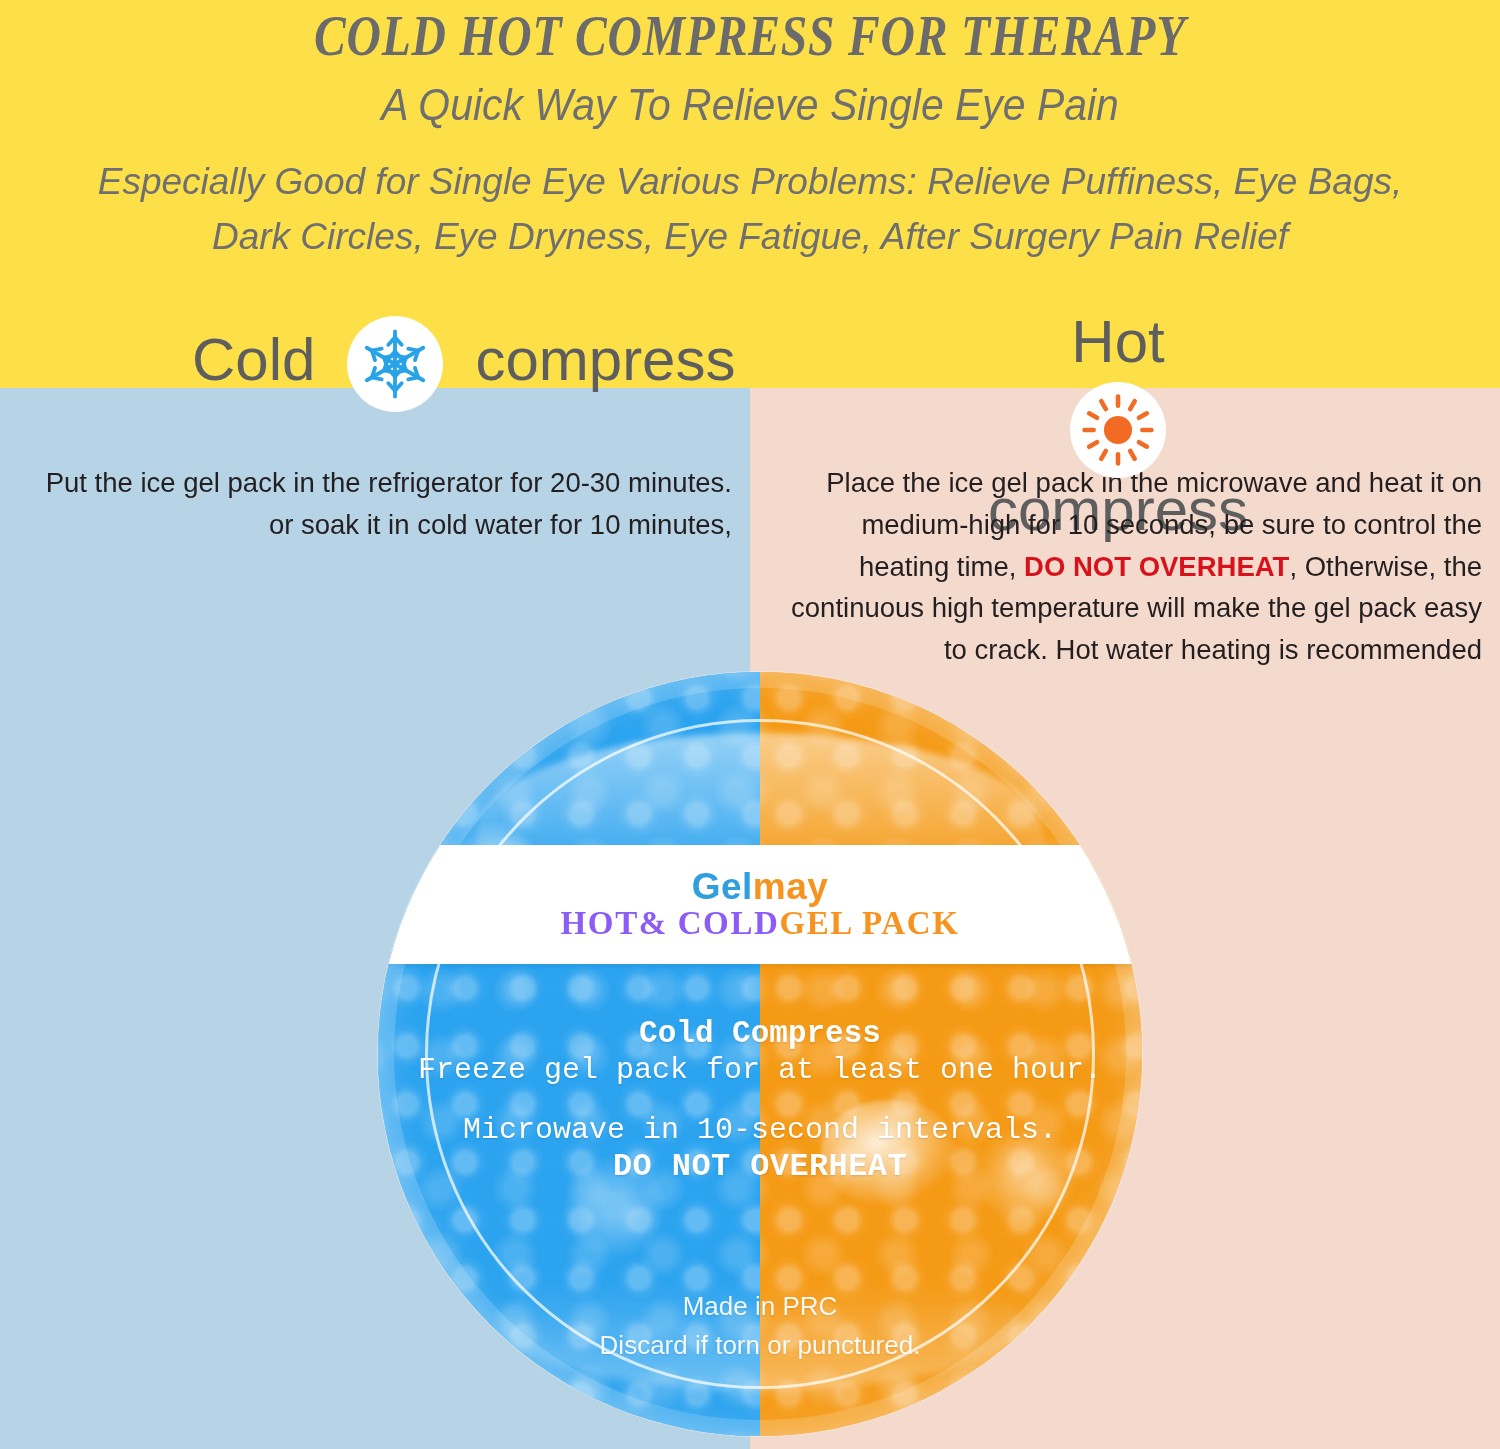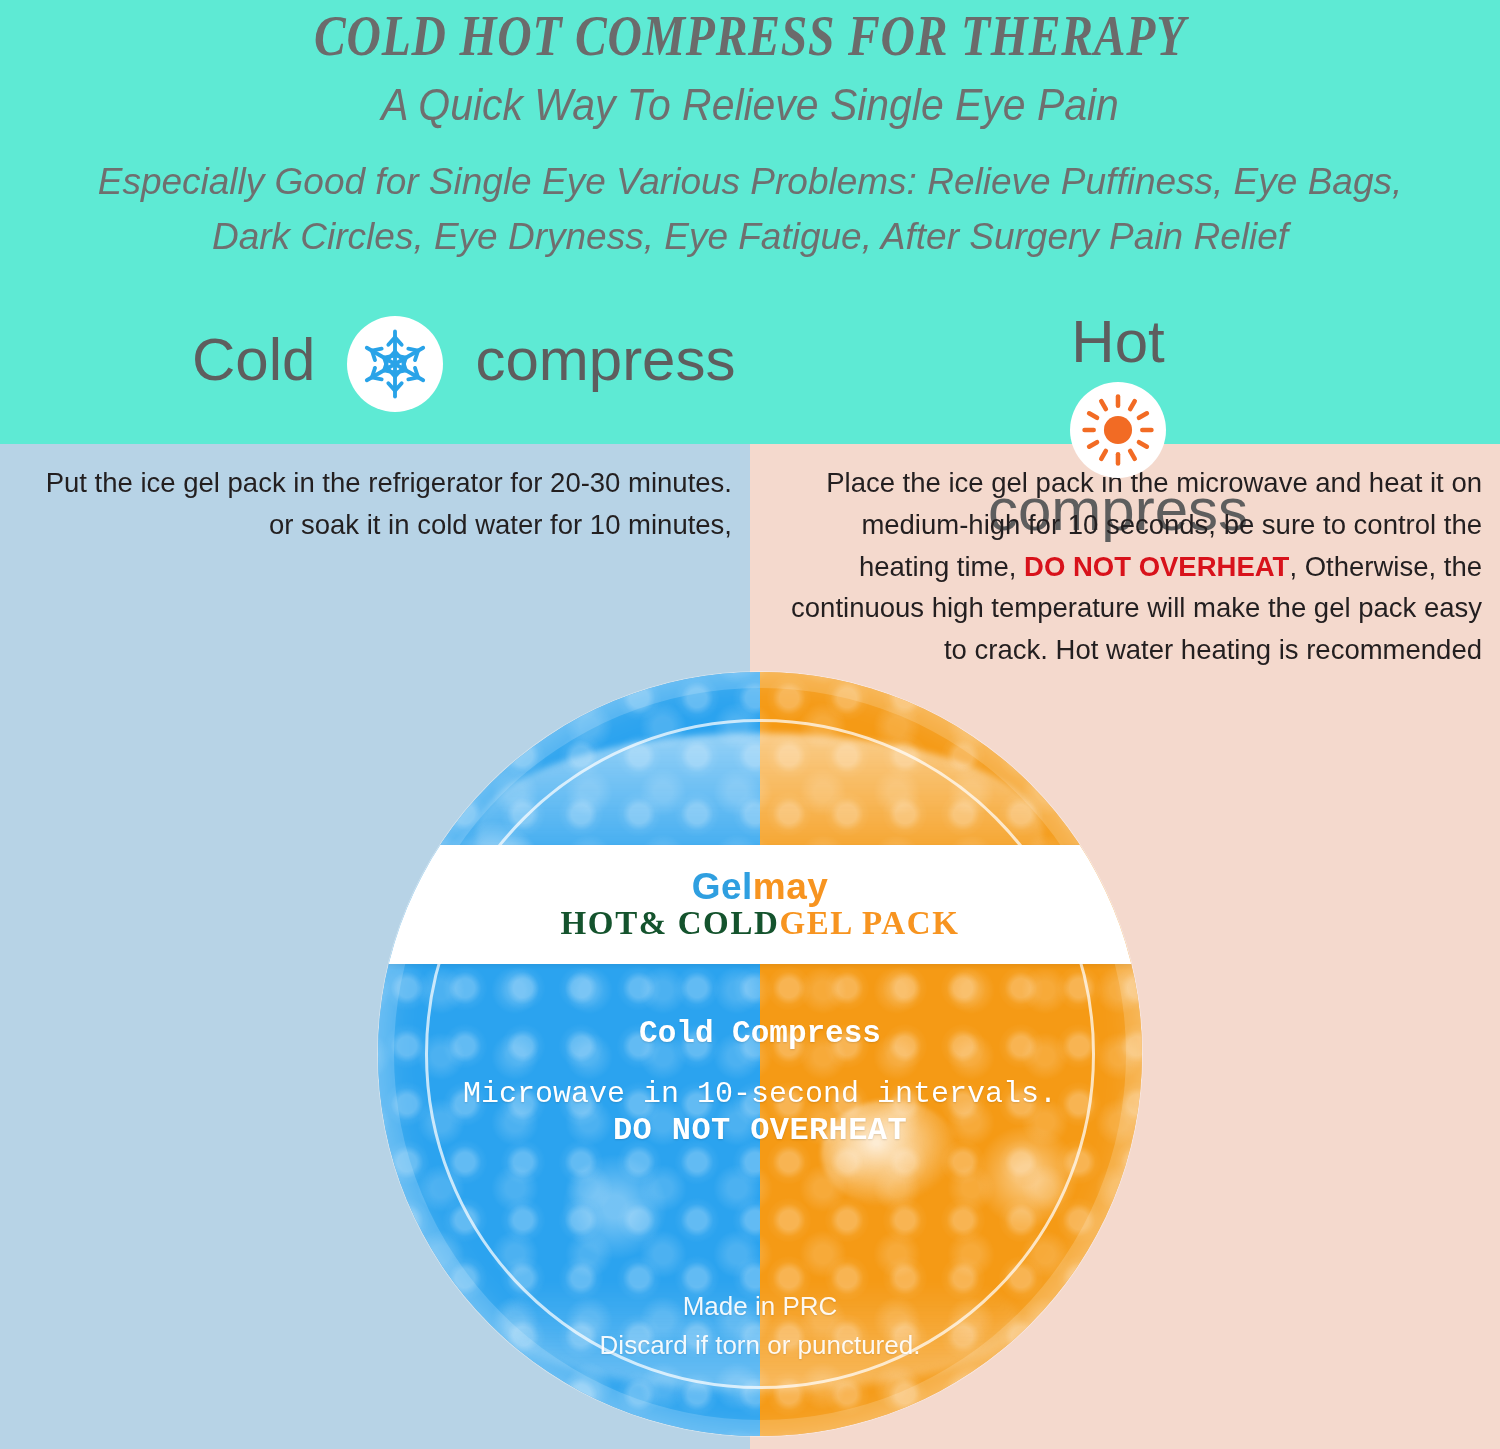--- a/index.html
+++ b/index.html
@@ -5,21 +5,21 @@
   * { margin:0; padding:0; box-sizing:border-box; }
   html,body { width:1500px; height:1449px; }
   body {
     font-family:"Liberation Sans", sans-serif;
     background:#ffffff;
     overflow:hidden;
   }
   #page { position:relative; width:1500px; height:1449px; background:#fff; overflow:hidden; }
 
   
-  .header { position:absolute; left:0; top:0; width:1500px; height:444px; background:#5eead4; }
+  .header { position:absolute; left:0; top:0; width:1500px; height:388px; background:#fde047; }
   .title {
     position:absolute; left:0; top:2px; width:1500px;
     text-align:center;
     font-family:"Liberation Serif", serif;
     font-weight:bold; font-style:italic;
     font-size:58px; letter-spacing:1px;
     color:#6b6b6b;
     transform:scaleX(0.82); transform-origin:center top;
     white-space:nowrap;
   }
@@ -177,21 +177,21 @@
     letter-spacing:.5px; line-height:1;
     font-family:"Liberation Sans", sans-serif;
   }
   .brand .b1 { color:#2f9fe0; }
   .brand .b2 { color:#f79420; }
   .brand-sub {
     font-family:"Liberation Serif", serif;
     font-weight:bold; font-size:33px;
     letter-spacing:1.6px; line-height:1;
   }
-  .brand-sub .s1 { color:#14532d; }
+  .brand-sub .s1 { color:#8b5cf6; }
   .brand-sub .s2 { color:#f79420; }
 
   
   .pack-text {
     position:absolute; left:0; top:45%;
     width:100%;
     text-align:center; color:#ffffff;
     font-family:Liberation Mono, monospace;
     text-shadow:0 1px 2px rgba(0,0,0,.13);
     pointer-events:none;
@@ -313,20 +313,21 @@
       <div class="rim-line"></div>
       <div class="rim"></div>
 
       <div class="label-band">
         <div class="brand"><span class="b1">Gel</span><span class="b2">may</span></div>
         <div class="brand-sub"><span class="s1">HOT&amp; COLD</span><span class="s2">GEL PACK</span></div>
       </div>
 
       <div class="pack-text">
         <div class="pt-head">Cold Compress</div>
+        <div class="pt-body">Freeze gel pack for at least one hour.</div>
         <div class="pt-gap"></div>
         <div class="pt-body">Microwave in 10-second intervals.</div>
         <div class="pt-warn">DO NOT OVERHEAT</div>
       </div>
 
       <div class="pack-foot">
         <div>Made  in  PRC</div>
         <div>Discard if torn or punctured.</div>
       </div>
     </div>

